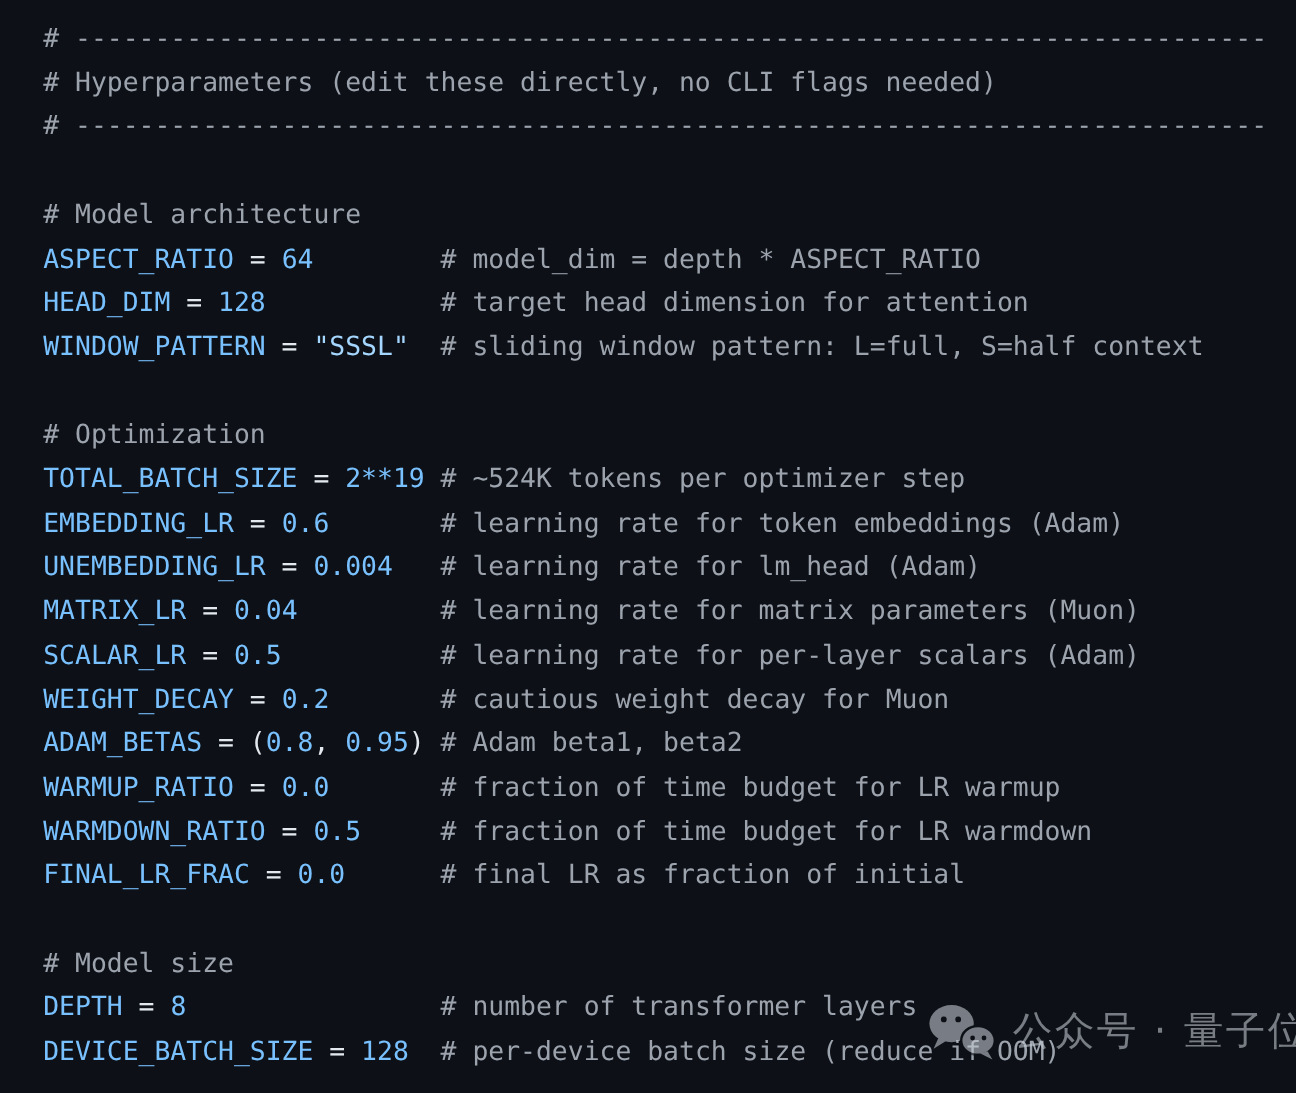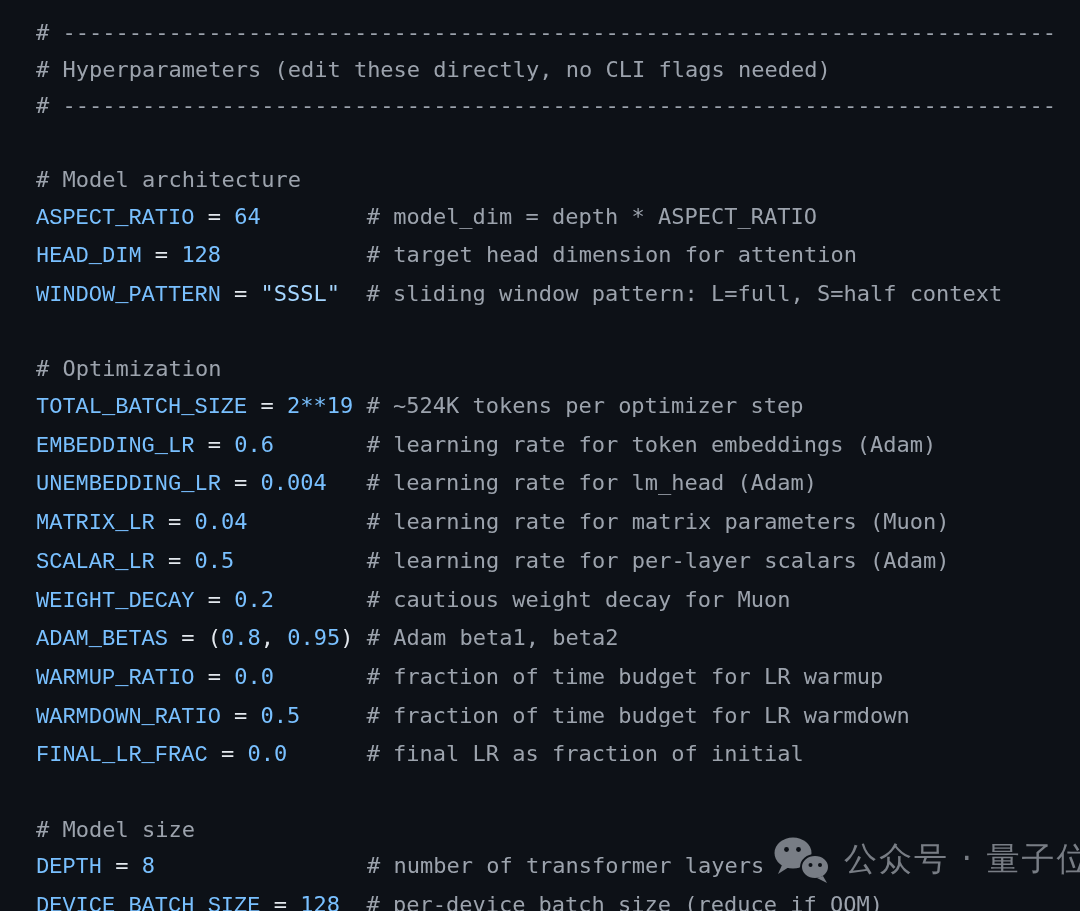--- a/index.html
+++ b/index.html
@@ -15,21 +15,21 @@
   }
   .code{
     padding:15px 0 0 36px;
     font-size:22px;
     line-height:36.7px;
     white-space:pre;
     font-family:"DejaVu Sans Mono","Liberation Mono",monospace;
   }
   .line{min-height:36.7px;}
   .tok-comment{color:var(--comment);}
-  .tok-name{color:var(--name);font-family:Liberation Mono, monospace;}
+  .tok-name{color:var(--name);}
   .tok-num{color:var(--num);}
   .tok-str{color:var(--str);}
   .tok-op{color:var(--op);}
   .tok-sp{color:var(--op);}
   .watermark{
     position:absolute;
     left:770px;top:834px;
     display:flex;align-items:center;gap:12px;
     color:var(--wm);
     opacity:0.58;

